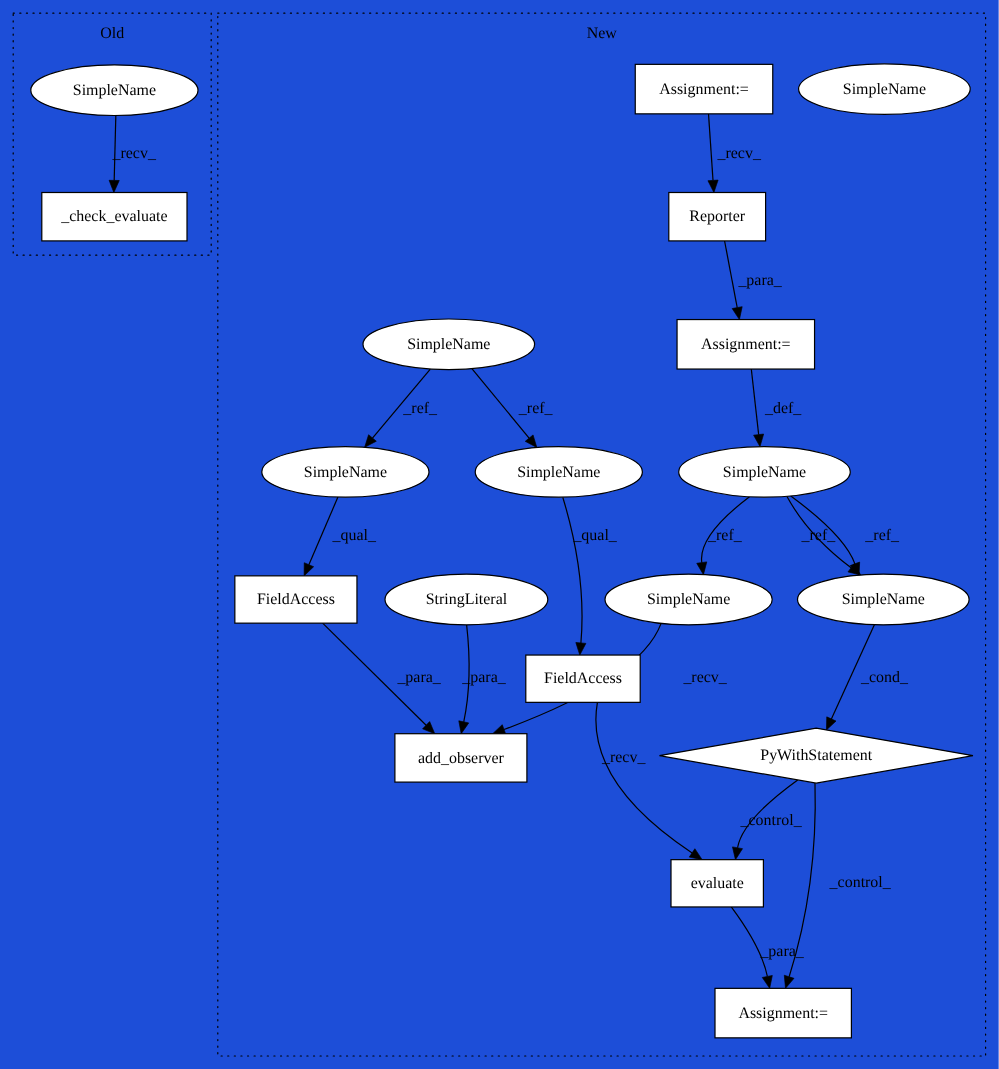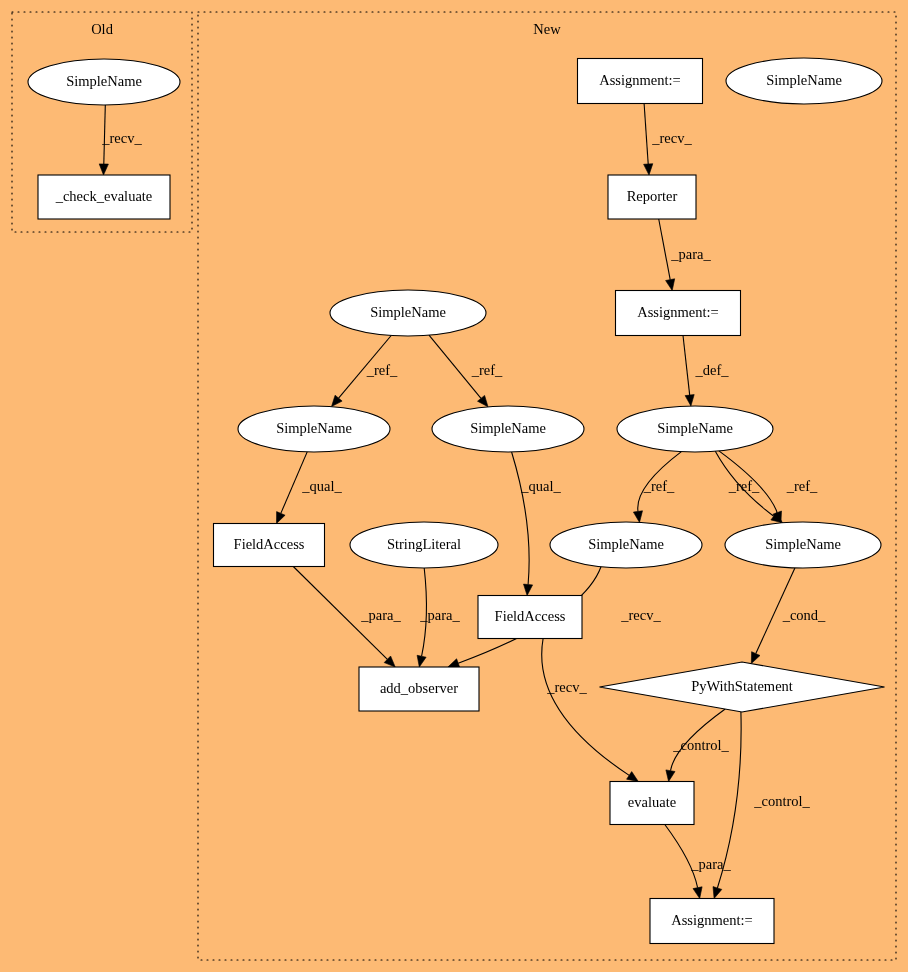--- a/index.html
+++ b/index.html
@@ -4,21 +4,21 @@
 <style>
   html, body {
     margin: 0;
     padding: 0;
     background: #ffffff;
   }
   #graph-root {
     position: relative;
     width: 908px;
     height: 972px;
-    background: #fdba74;
+    background: #1d4ed8;
     font-family: "Liberation Serif", "DejaVu Serif", serif;
     text-align: center;
   }
   svg#graph-svg {
     display: block;
     width: 908px;
     height: 972px;
   }
   .node-shape {
     fill: #ffffff;

